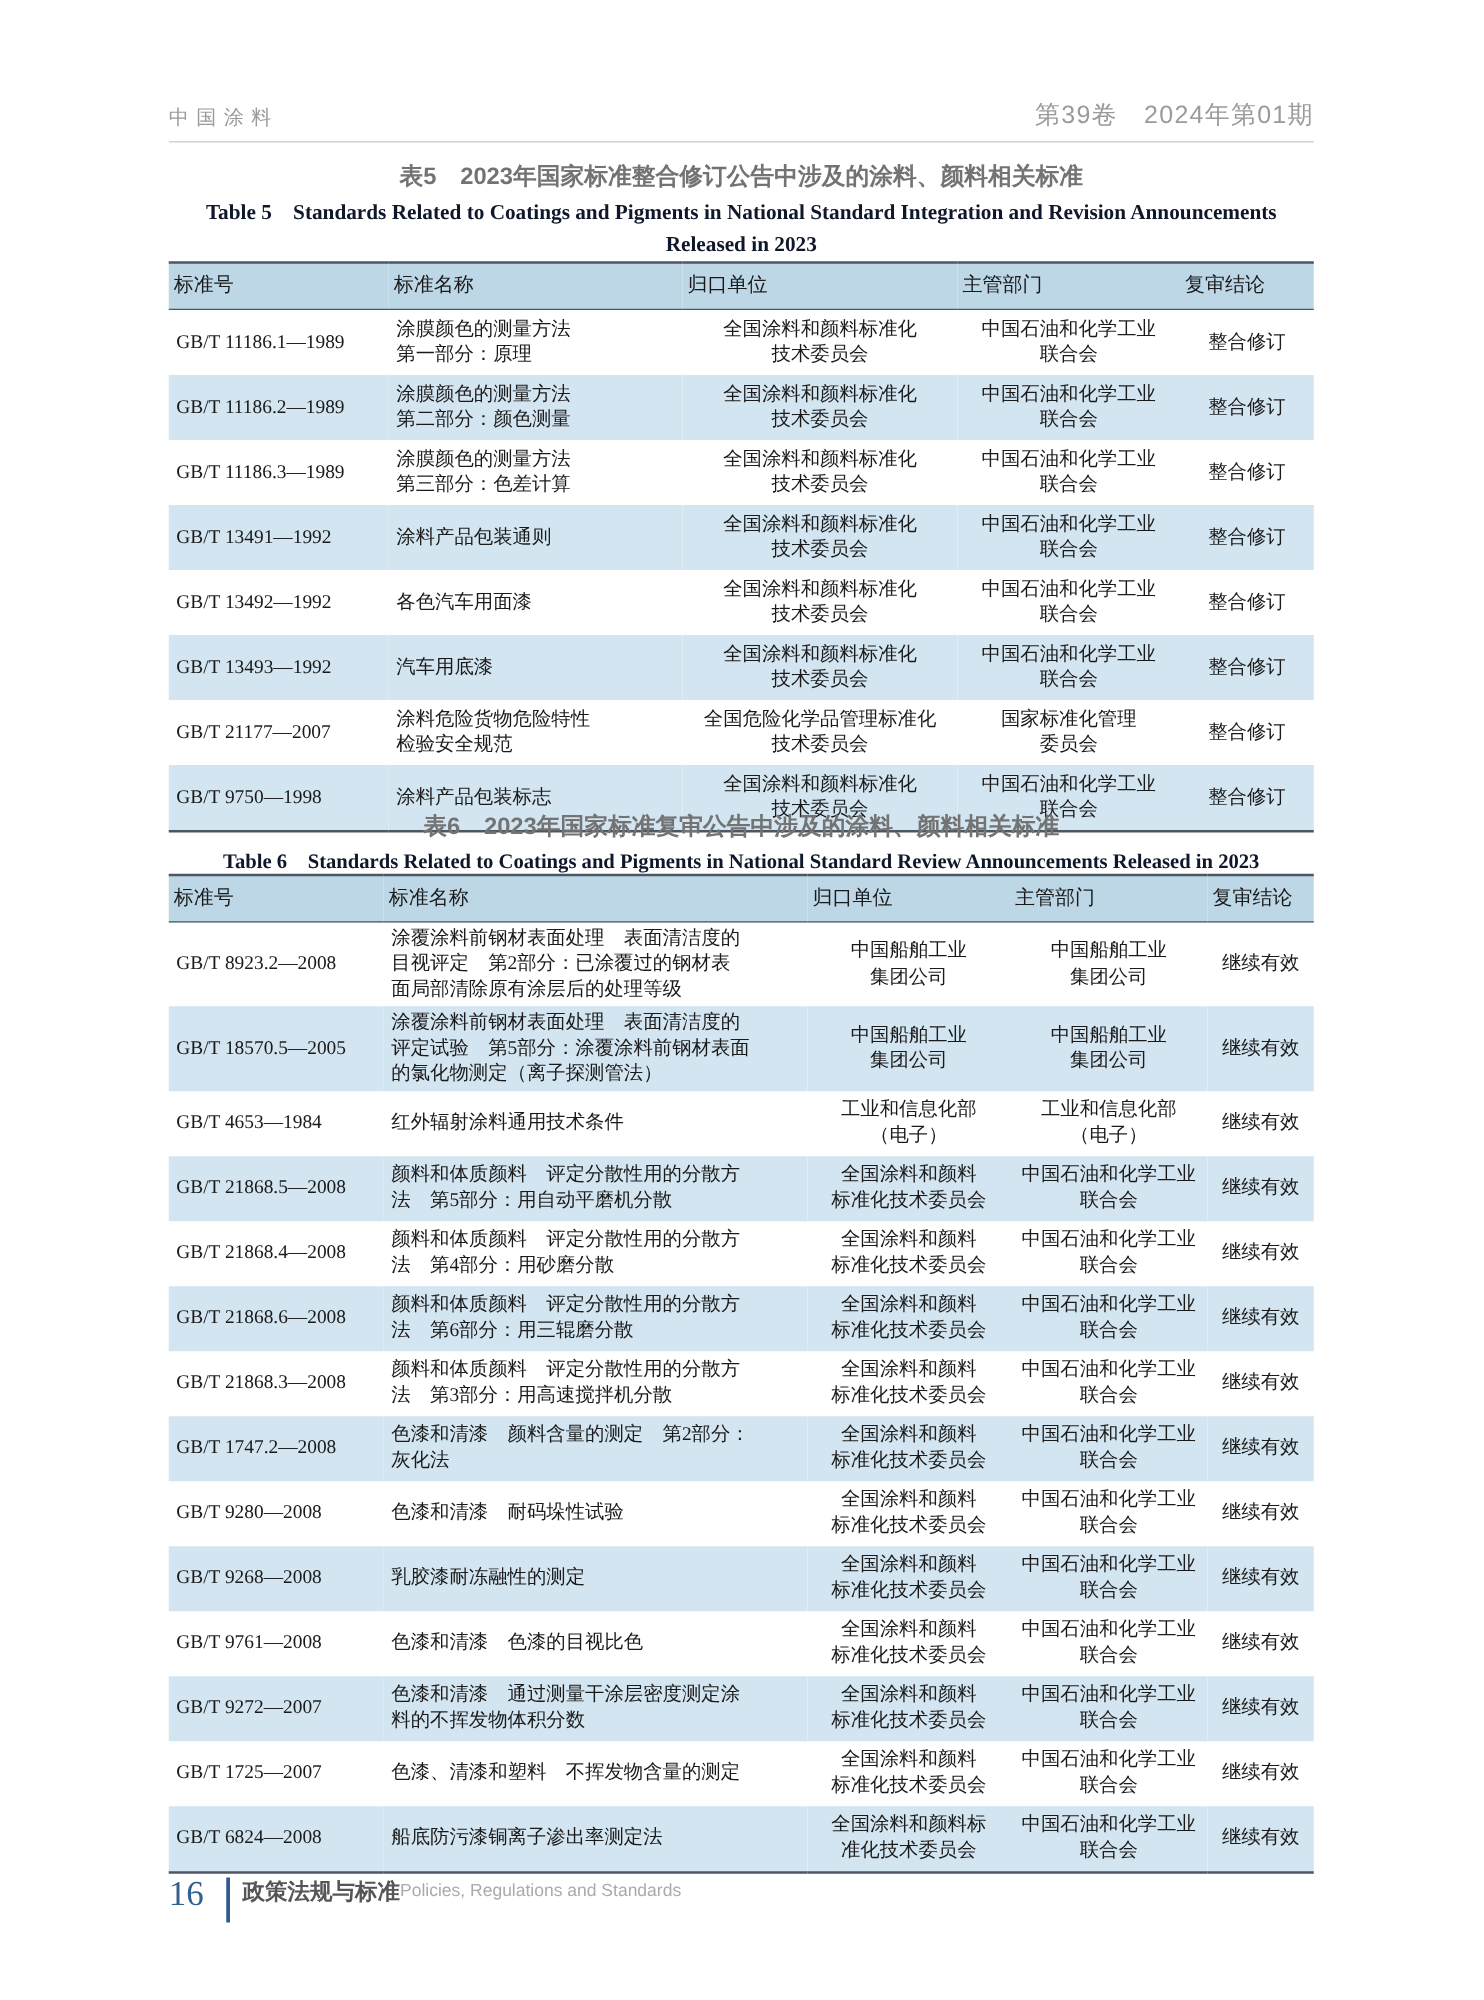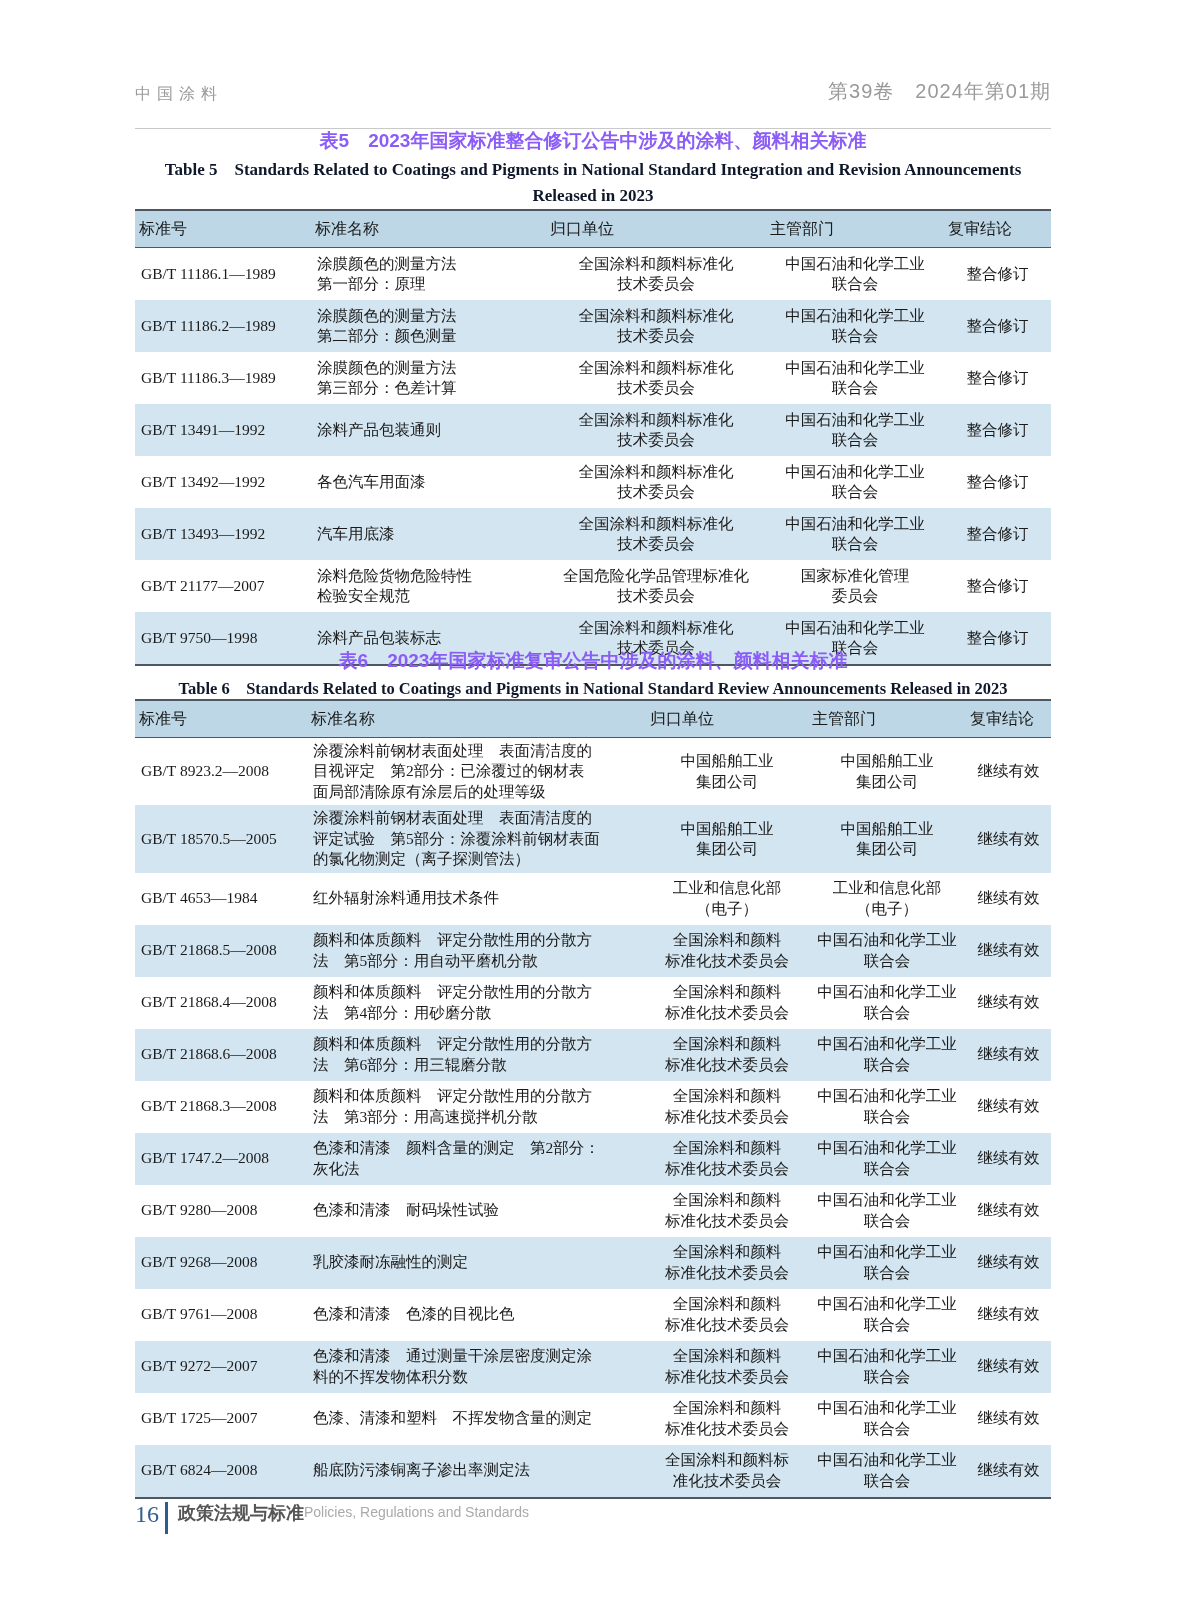--- a/index.html
+++ b/index.html
@@ -9,31 +9,31 @@
     background:#ffffff;
     font-family:"Liberation Serif","DejaVu Serif",serif;
     color:#1a1a1a;
     overflow:hidden;
   }
 
   
   .page-header{
     position:absolute;left:135px;top:78px;width:916px;
     display:flex;justify-content:space-between;align-items:flex-end;
-    padding-bottom:23px;border-bottom:1px solid #c9c9c9;
+    padding-bottom:8px;border-bottom:1px solid #c9c9c9;
     font-family:"Liberation Sans","DejaVu Sans",sans-serif;
     color:#9a9a9a;font-size:16px;
   }
   .journal-name{letter-spacing:6px;}
   .issue-info{font-size:20px;letter-spacing:1px;}
 
   
   .tbl-title-cn{
     text-align:center;font-family:"Liberation Sans","DejaVu Sans",sans-serif;
-    font-weight:bold;font-size:19px;color:#8b5cf6;
+    font-weight:bold;font-size:19px;color:#737373;
   }
   .tbl-title-en{
     text-align:center;font-weight:bold;font-size:17px;color:#0f172a;
     line-height:1.55;
   }
   .t5-cn{position:absolute;left:135px;top:128px;width:916px;}
   .t5-en{position:absolute;left:135px;top:157px;width:916px;}
   .t6-cn{position:absolute;left:135px;top:648px;width:916px;}
   .t6-en{position:absolute;left:135px;top:676px;width:916px;}
 
@@ -62,22 +62,22 @@
   .tbl6 col.w1{width:172px}.tbl6 col.w2{width:339px}.tbl6 col.w3{width:162px}.tbl6 col.w4{width:158px}.tbl6 col.w5{width:85px}
 
   
   .page-footer{
     position:absolute;left:135px;top:1502px;width:916px;
     display:flex;align-items:stretch;
     font-family:"Liberation Sans","DejaVu Sans",sans-serif;
   }
   .page-num{
     font-family:"Liberation Serif","DejaVu Serif",serif;
-    font-size:24px;color:#33608f;align-self:flex-end;
-    margin-right:6px;line-height:1;padding-bottom:8px;
+    font-size:28px;color:#33608f;align-self:flex-end;
+    margin-right:18px;line-height:1;padding-bottom:8px;
   }
   .footer-bar{width:3px;background:#2d5c8f;margin-right:10px;}
   .footer-texts{display:flex;flex-direction:row;justify-content:center;}
   .footer-cn{font-weight:bold;font-size:18px;color:#555;line-height:1.3;}
   .footer-en{font-size:14px;color:#aaaaaa;margin-top:2px;}
 </style>
 </head>
 <body>
 
 <div class="page">

